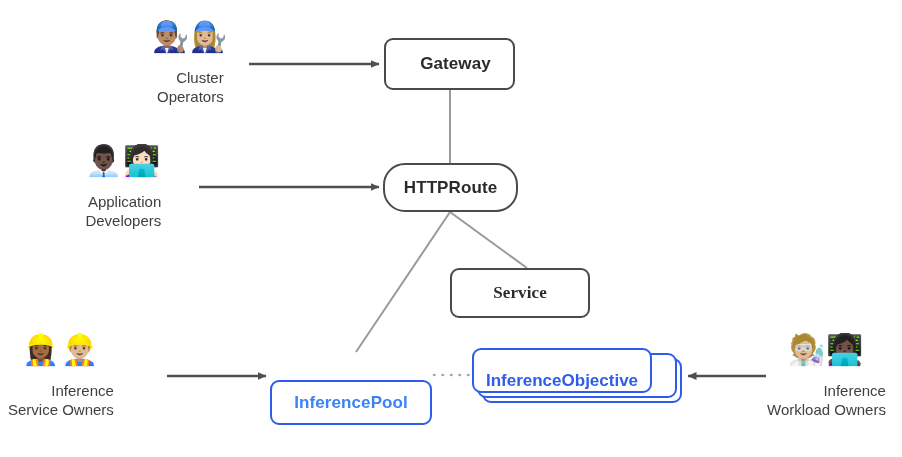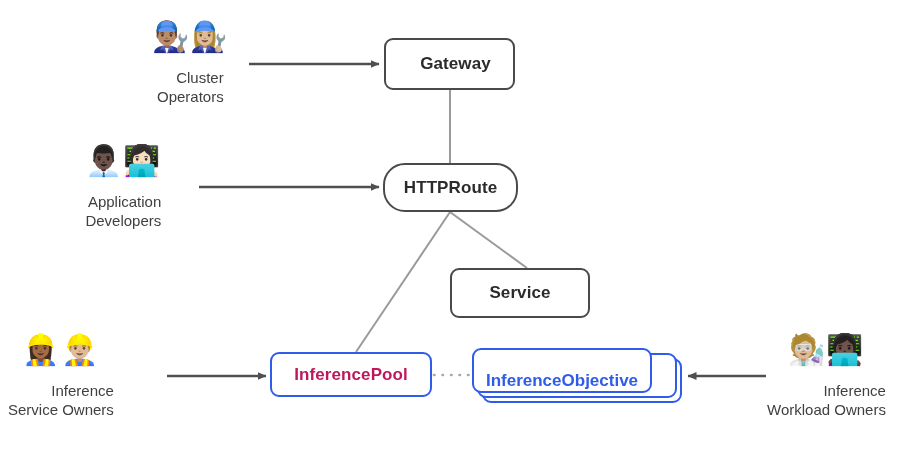--- a/index.html
+++ b/index.html
@@ -35,21 +35,22 @@
     border: 2px solid #4a4a4a;
     border-radius: 9px;
     color: #2b2b2b;
     font-weight: bold;
     font-size: 17px;
     letter-spacing: 0.1px;
     z-index: 3;
   }
   .node.blue {
     border-color: #2f5ce8;
-    color: #be185d;
+    color: #3b82f6;
+    margin-top: 28px;
   }
   .stack {
     position: absolute;
     z-index: 3;
   }
   .stack .layer {
     position: absolute;
     box-sizing: border-box;
     background: #ffffff;
     border: 2px solid #2f5ce8;
@@ -118,21 +119,21 @@
   </svg>
 
   <div class="node" style="left:384px; top:38px; width:131px; height:52px;padding-left:12px;">
     <span>Gateway</span>
   </div>
 
   <div class="node" style="left:383px; top:163px; width:135px; height:49px;border-radius:22px;">
     <span>HTTPRoute</span>
   </div>
 
-  <div class="node" style="left:450px; top:268px; width:140px; height:50px;">
+  <div class="node" style="left:450px; top:268px; width:140px; height:50px;font-family:Liberation Serif, serif;">
     <span>Service</span>
   </div>
 
   <div class="node blue" style="left:270px; top:352px; width:162px; height:45px;">
     <span>InferencePool</span>
   </div>
 
   <div class="stack" style="left:472px; top:348px; width:216px; height:58px;">
     <div class="layer" style="left:10px; top:10px; width:200px; height:45px;"></div>
     <div class="layer" style="left:5px; top:5px; width:200px; height:45px;"></div>

